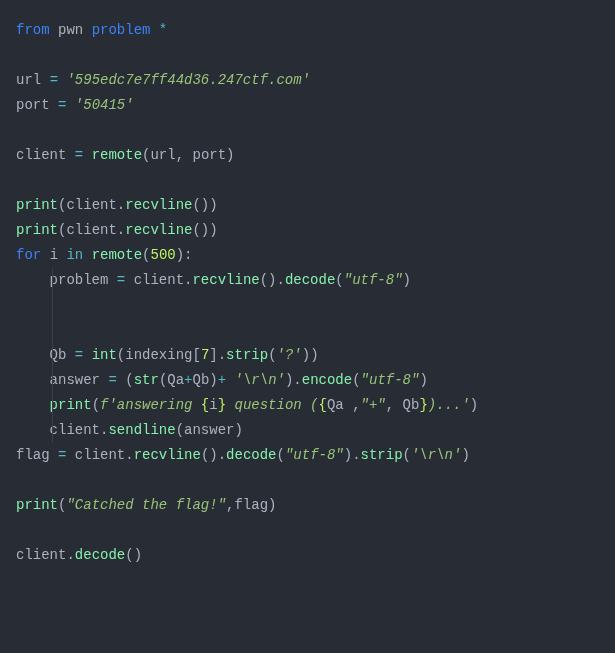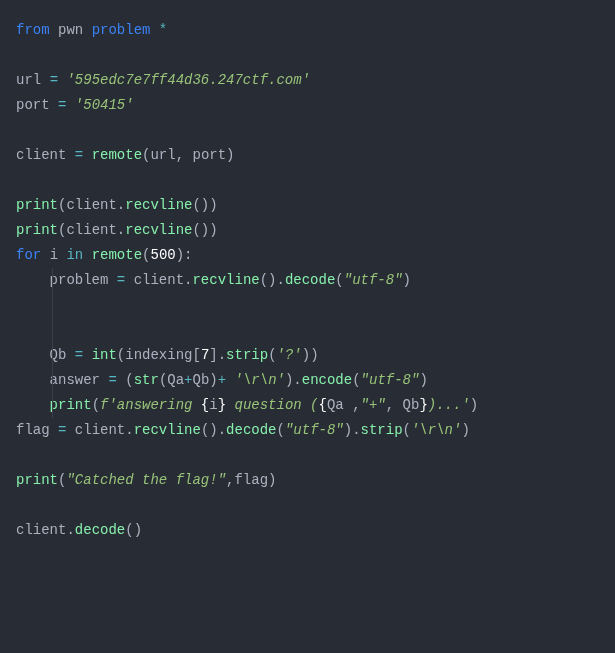--- a/index.html
+++ b/index.html
@@ -21,21 +21,21 @@
     border-left: 1px solid #3b4048;
     position: absolute;
     left: 36px;
     top: 0;
     bottom: 0;
   }
   .kw { color: #3b82f6; }
   .fn { color: #86efac; }
   .op { color: #56b6c2; }
   .str { color: #98c379; font-style: italic; }
-  .num { color: #ffffff; }
+  .num { color: #bef264; }
   .punc { color: #abb2bf; }
 </style>
 </head>
 <body>
 
 <div>
 
 <div class="line"><span class="kw">from</span><span class="punc"> </span><span class="punc">pwn</span><span class="punc"> </span><span class="kw">problem</span><span class="punc"> </span><span class="op">*</span></div>
 
 <div class="line">&nbsp;</div>
@@ -63,20 +63,21 @@
 
 <div class="line"><span class="indent-guide"></span>&nbsp;</div>
 
 
 <div class="line"><span class="indent-guide"></span><span>    </span><span class="punc">Qb</span><span class="punc"> </span><span class="op">=</span><span class="punc"> </span><span class="fn">int</span><span class="punc">(</span><span class="punc">indexing</span><span class="punc">[</span><span class="num">7</span><span class="punc">].</span><span class="fn">strip</span><span class="punc">(</span><span class="str">'?'</span><span class="punc">))</span></div>
 
 <div class="line"><span class="indent-guide"></span><span>    </span><span class="punc">answer</span><span class="punc"> </span><span class="op">=</span><span class="punc"> </span><span class="punc">(</span><span class="fn">str</span><span class="punc">(</span><span class="punc">Qa</span><span class="op">+</span><span class="punc">Qb</span><span class="punc">)</span><span class="op">+</span><span class="punc"> </span><span class="str">'\r\n'</span><span class="punc">).</span><span class="fn">encode</span><span class="punc">(</span><span class="str">"utf-8"</span><span class="punc">)</span></div>
 
 <div class="line"><span class="indent-guide"></span><span>    </span><span class="fn">print</span><span class="punc">(</span><span class="str">f'answering </span><span class="num">{</span><span class="punc">i</span><span class="num">}</span><span class="str"> question (</span><span class="num">{</span><span class="punc">Qa </span><span class="punc">,</span><span class="str">"+"</span><span class="punc">,</span><span class="punc"> Qb</span><span class="num">}</span><span class="str">)...'</span><span class="punc">)</span></div>
 
+<div class="line"><span class="indent-guide"></span><span>    </span><span class="punc">client</span><span class="punc">.</span><span class="fn">sendline</span><span class="punc">(</span><span class="punc">answer</span><span class="punc">)</span></div>
 
 
 <div class="line"><span class="punc">flag</span><span class="punc"> </span><span class="op">=</span><span class="punc"> </span><span class="punc">client</span><span class="punc">.</span><span class="fn">recvline</span><span class="punc">().</span><span class="fn">decode</span><span class="punc">(</span><span class="str">"utf-8"</span><span class="punc">).</span><span class="fn">strip</span><span class="punc">(</span><span class="str">'\r\n'</span><span class="punc">)</span></div>
 
 <div class="line">&nbsp;</div>
 
 <div class="line"><span class="fn">print</span><span class="punc">(</span><span class="str">"Catched the flag!"</span><span class="punc">,</span><span class="punc">flag</span><span class="punc">)</span></div>
 
 <div class="line">&nbsp;</div>
 

